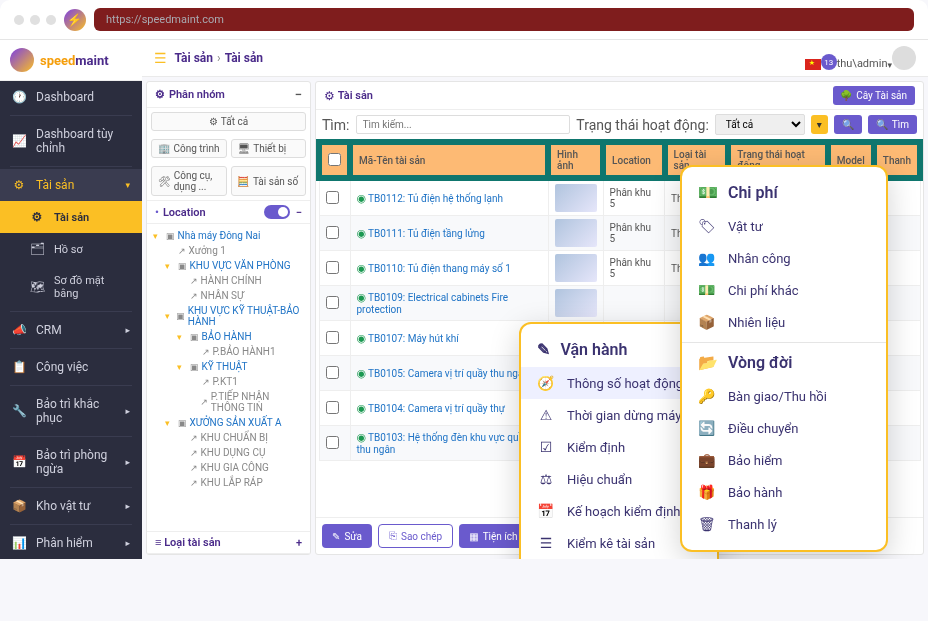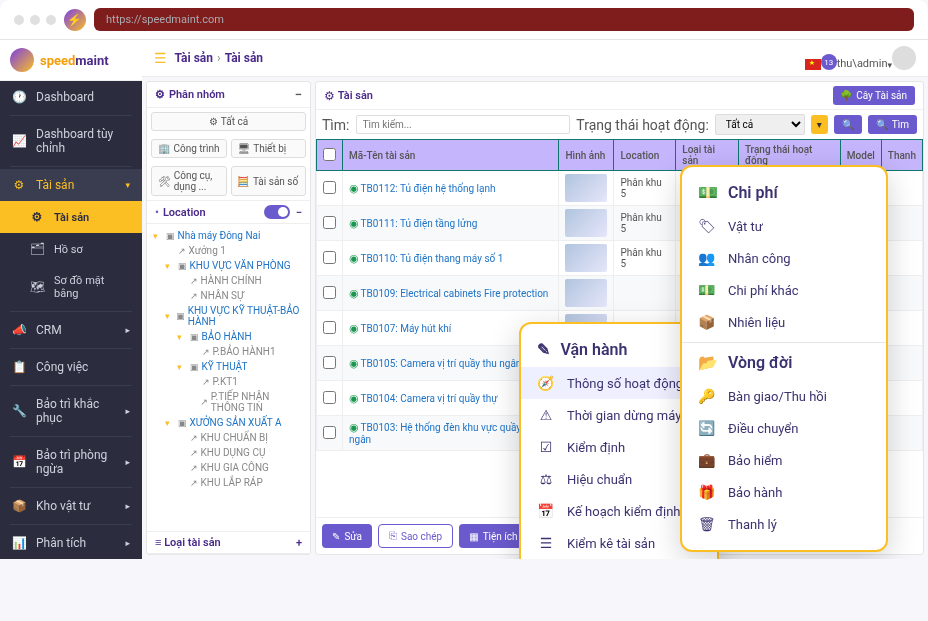--- a/index.html
+++ b/index.html
@@ -56,21 +56,21 @@
 .toolbar { padding:4px 6px; display:flex; align-items:center; gap:6px; flex-wrap:wrap;}
 .toolbar label{font-size:14px; color:#555;}
 .toolbar input[type=text], .toolbar select{border:1px solid #ddd; padding:3px 6px; font-size:10px; border-radius:2px;}
 .toolbar .search{flex:1; min-width:120px;}
 .toolbar .btn-purple{background:#6a5acd;color:#fff;border:none;padding:4px 8px;border-radius:3px;font-size:10px;cursor:pointer;display:flex;align-items:center;gap:3px;}
 .toolbar .btn-yellow{background:#fbbf24;color:#333;border:none;padding:4px 6px;border-radius:3px;font-size:10px;cursor:pointer;}
 .asset-head { display:flex; align-items:center; padding:4px 8px; border-bottom:1px solid #eee;}
 .asset-head .title{font-size:11px; font-weight:600; color:#4b2b8a;}
 .asset-head .btn-tree{margin-left:auto; background:#6a5acd;color:#fff;border:none;padding:4px 8px;border-radius:3px;font-size:10px;cursor:pointer;display:flex;align-items:center;gap:3px;}
 .table { width:100%; border-collapse:collapse; font-size:10px;}
-.table th{background:#c4b5fd; border:1px solid #0f766e; padding:4px 6px; text-align:left; font-weight:500; color:#555;}
+.table th{background:#fdba74; border:6px solid #0f766e; padding:4px 6px; text-align:left; font-weight:500; color:#555;}
 .table td{border:1px solid #eee; padding:3px 6px; color:#555; vertical-align:middle;}
 .table tbody tr:nth-child(even){background:#f8f9fb;}
 .table .cb{width:20px;}
 .table .img{width:50px;}
 .thumb{width:42px;height:28px;background:linear-gradient(135deg,#b0c4de,#e6e6fa);border-radius:2px;}
 .asset-link{color:#2074c6;}
 .play{color:#1a9850; font-size:11px; margin-right:2px;}
 .footer-actions{padding:6px; display:flex; gap:6px; border-top:1px solid #eee;}
 .btn-pill{border:none; padding:5px 10px; border-radius:4px; font-size:10px; cursor:pointer; display:flex; align-items:center; gap:4px;}
 .btn-pill.purple{background:#6a5acd;color:#fff;}
@@ -153,21 +153,21 @@
           <span>Bảo trì phòng ngừa</span>
         </div>
   <div class="nav-sep"></div>
   <div class="nav-item collapse">
           <span class="ico">📦</span>
           <span>Kho vật tư</span>
         </div>
   <div class="nav-sep"></div>
   <div class="nav-item collapse">
           <span class="ico">📊</span>
-          <span>Phân tích</span>
+          <span>Phân hiểm</span>
         </div>
 </div>
 
 <div class="main">
   <div class="header">
     <span class="hamb">☰</span>
     <div class="crumb">
       <b>Tài sản</b>
       <span class="sep">›</span>
       <b>Tài sản</b>

